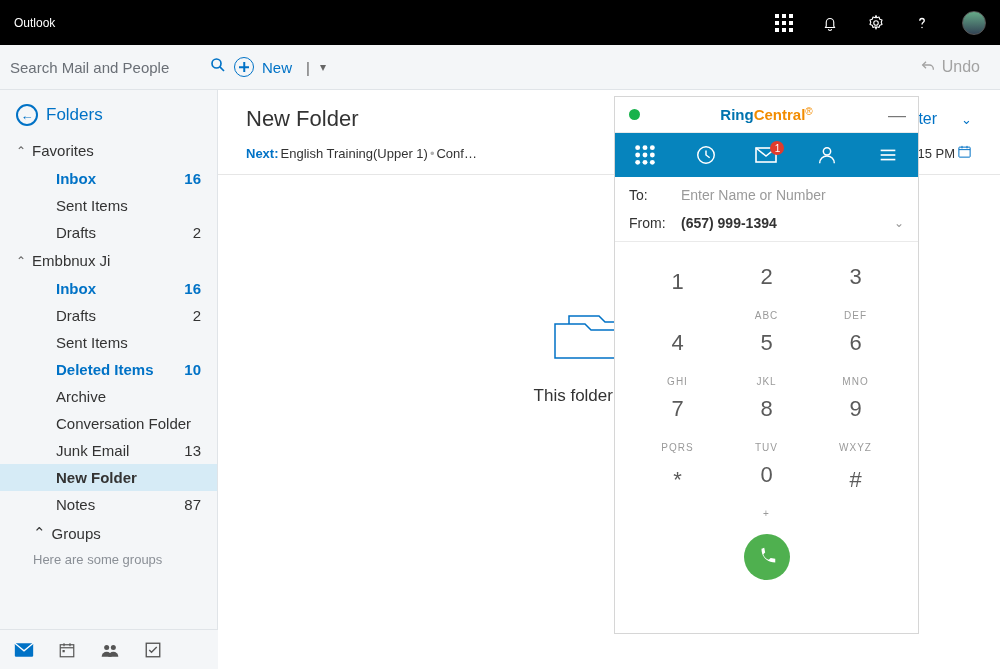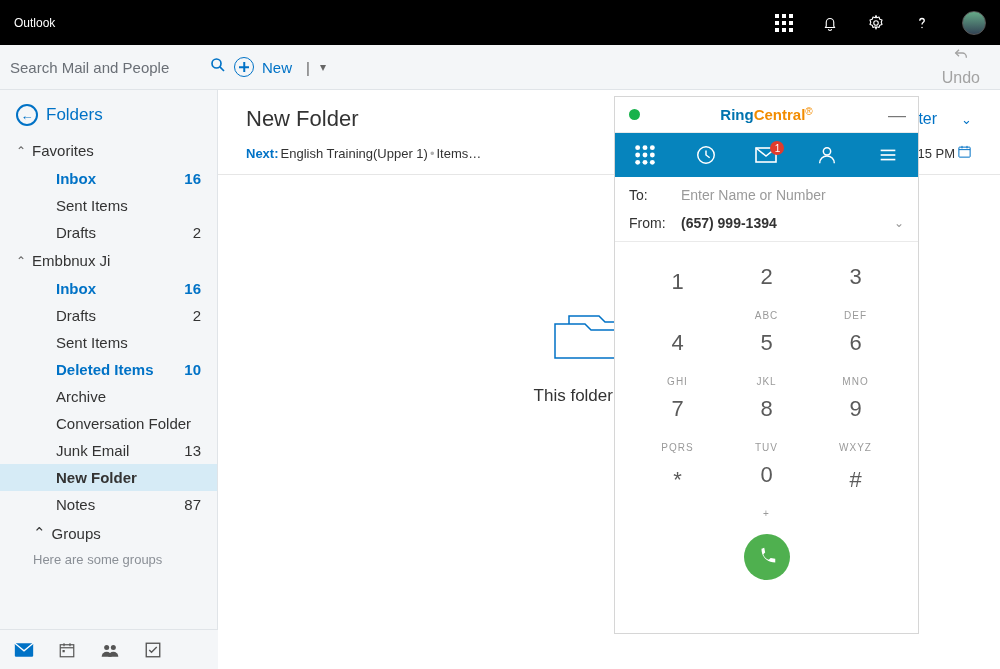--- a/index.html
+++ b/index.html
@@ -15,21 +15,21 @@
   .search-input { border: none; background: transparent; flex: 1; font-size: 15px; color: #000000; outline: none; }
   .search-input::placeholder { color: #6a6f76; }
   .search-icon { color: #0072c6; }
   .new-btn { display: flex; align-items: center; gap: 8px; color: #0072c6; font-size: 15px; padding: 0 16px; height: 100%; }
   .plus-circle { width: 20px; height: 20px; border: 1.5px solid #0072c6; border-radius: 50%; position: relative; display: inline-block; }
   .plus-circle::before, .plus-circle::after { content: ''; position: absolute; background: #0072c6; }
   .plus-circle::before { left: 4px; right: 4px; top: 50%; height: 1.5px; transform: translateY(-50%); }
   .plus-circle::after { top: 4px; bottom: 4px; left: 50%; width: 1.5px; transform: translateX(-50%); }
   .new-sep { color: #666; margin: 0 2px 0 6px; }
   .chev { font-size: 12px; color: #666; }
-  .undo { margin-left: auto; display: flex; align-items: center; gap: 6px; color: #a3a3a3; padding: 0 20px; flex-direction: column; }
+  .undo { margin-left: auto; display: flex; align-items: center; gap: 6px; color: #a3a3a3; padding: 0 20px; }
 
   .body-row { display: flex; height: calc(669px - 45px - 45px - 40px); }
 
   .sidebar { width: 218px; background: #f4f6f8; border-right: 1px solid #e0e4e8; overflow-y: auto; display: flex; flex-direction: column; }
   .folders-head { display: flex; align-items: center; gap: 8px; padding: 14px 16px 10px 16px; color: #0072c6; font-size: 17px; }
   .back-circle { width: 22px; height: 22px; border: 2px solid #0072c6; border-radius: 50%; display: inline-flex; align-items: center; justify-content: center; font-size: 13px; }
   .section-head { display: flex; align-items: center; gap: 6px; padding: 6px 16px; color: #333; font-size: 15px; }
   .section-head .chevsec { font-size: 12px; color: #666; }
   .folder-item { display: flex; align-items: center; justify-content: space-between; padding: 5px 16px 5px 56px; font-size: 15px; color: #333; cursor: default; }
   .folder-item .cnt { color: #333; }
@@ -225,21 +225,21 @@
       <div class="main-title">New Folder</div>
       <div class="filter-link">
         <span>Filter</span>
         <span style="font-size:13px;color:#0072c6;">⌄</span>
       </div>
     </div>
     <div class="next-row">
       <span class="lbl">Next:</span>
       <span>English Training(Upper 1)</span>
       <span class="dot">•</span>
-      <span>Items…</span>
+      <span>Conf…</span>
       <span class="spacer"></span>
       <span>at 4:15 PM</span>
       <span>
         <svg width="15" height="15" viewBox="0 0 24 24" fill="none" stroke="#0072c6" stroke-width="1.6">
             <rect x="3" y="5" width="18" height="16" rx="1"></rect>
             <line x1="3" y1="9" x2="21" y2="9"></line>
             <line x1="8" y1="3" x2="8" y2="7"></line>
             <line x1="16" y1="3" x2="16" y2="7"></line>
           </svg>
       </span>

